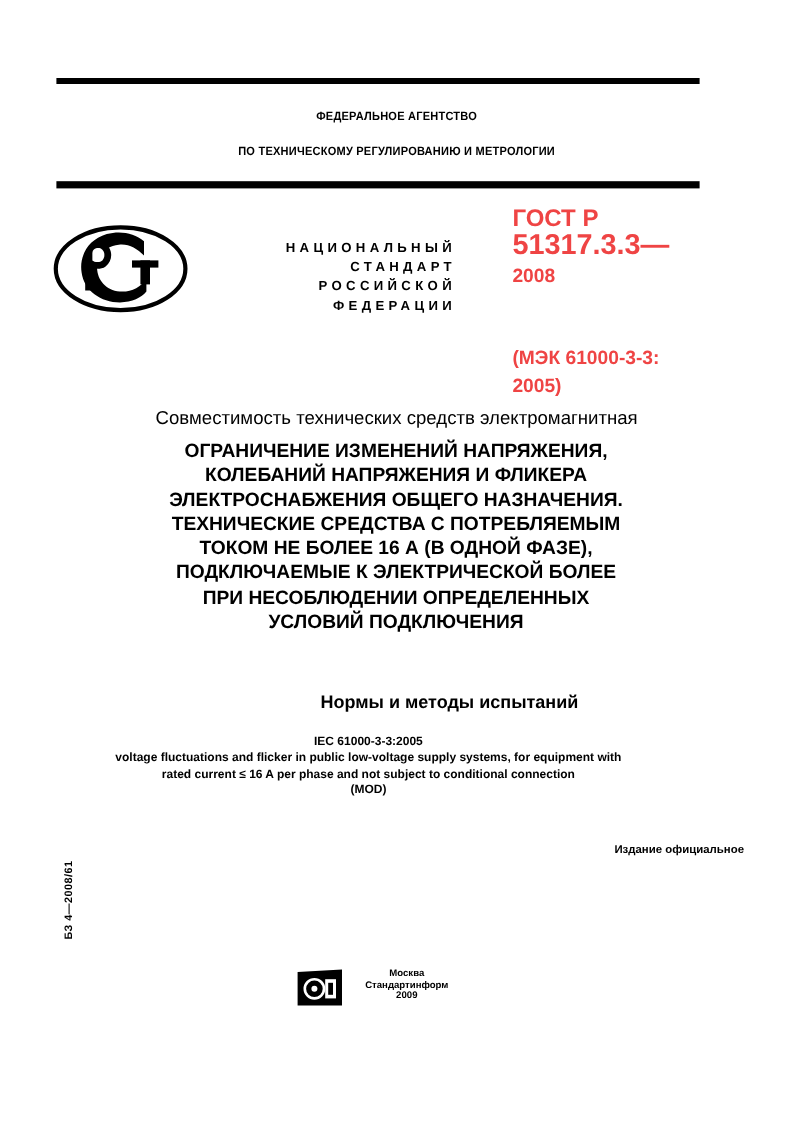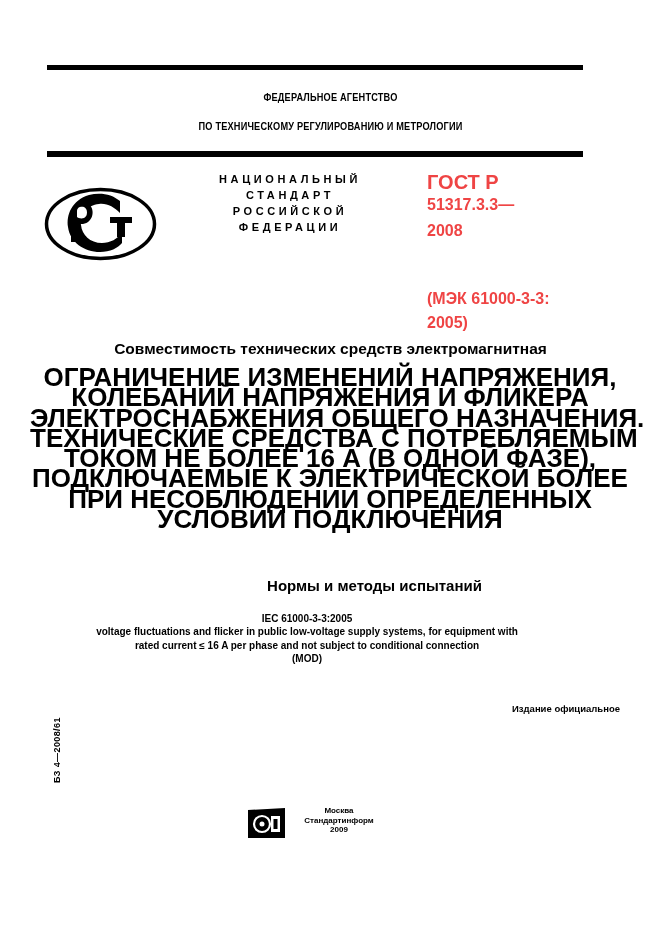--- a/index.html
+++ b/index.html
@@ -9,35 +9,35 @@
     .rule.top { top: 65px; }
     .rule.mid { top: 151px; height: 6px; }
     .agency { position: absolute; left: 0; width: 661px; text-align: center;
               font-weight: bold; font-size: 10px; letter-spacing: 0.2px;
               transform: scaleX(0.92); }
     .agency.l1 { top: 92px; }
     .agency.l2 { top: 121px; }
 
     .logo { position: absolute; left: 44px; top: 187px; width: 113px; height: 74px; }
 
-    .natstd { position: absolute; left: 200px; top: 171px; width: 180px;
-              text-align: center; font-weight: bold; font-size: 11px;
+    .natstd { position: absolute; left: 200px; top: 199px; width: 180px;
+              text-align: right; font-weight: bold; font-size: 11px;
               letter-spacing: 3.6px; line-height: 16px; }
 
     .gost { position: absolute; left: 427px; top: 171px; font-weight: bold; color: #ef4444; }
     .gost .g1 { font-size: 20px; line-height: 22px; }
-    .gost .g2 { font-size: 16px; line-height: 24px; }
+    .gost .g2 { font-size: 24px; line-height: 24px; }
     .gost .g3 { font-size: 16px; line-height: 24px; margin-top: 2px; }
     .gost .g4 { font-size: 16px; line-height: 24px; margin-top: 44px; }
     .gost .g5 { font-size: 16px; line-height: 24px; }
 
     .subject { position: absolute; left: 0; width: 661px; top: 340px; text-align: center;
-               font-weight: bold; font-size: 15.5px; }
+               font-weight: normal; font-size: 15.5px; }
     .title { position: absolute; left: 30px; width: 600px; top: 367px; text-align: center;
-             font-weight: bold; font-size: 26px; line-height: 20.3px; }
+             font-weight: bold; font-size: 16px; line-height: 20.3px; }
     .title div { white-space: nowrap; }
     .norms { position: absolute; left: 0; width: 661px; top: 577px; text-align: center;
              font-weight: bold; font-size: 15px; padding-left: 44px; }
     .iec { position: absolute; left: 0; width: 614px; top: 612px; text-align: center;
            font-weight: bold; font-size: 10px; line-height: 13.4px; }
     .iec div { white-space: nowrap; }
     .edition { position: absolute; left: 0; width: 620px; top: 703px; text-align: right;
                font-weight: bold; font-size: 9.5px; }
     .sidecode { position: absolute; left: 52px; top: 783px; transform-origin: 0 0;
                 transform: rotate(-90deg); font-weight: bold; font-size: 9px;

